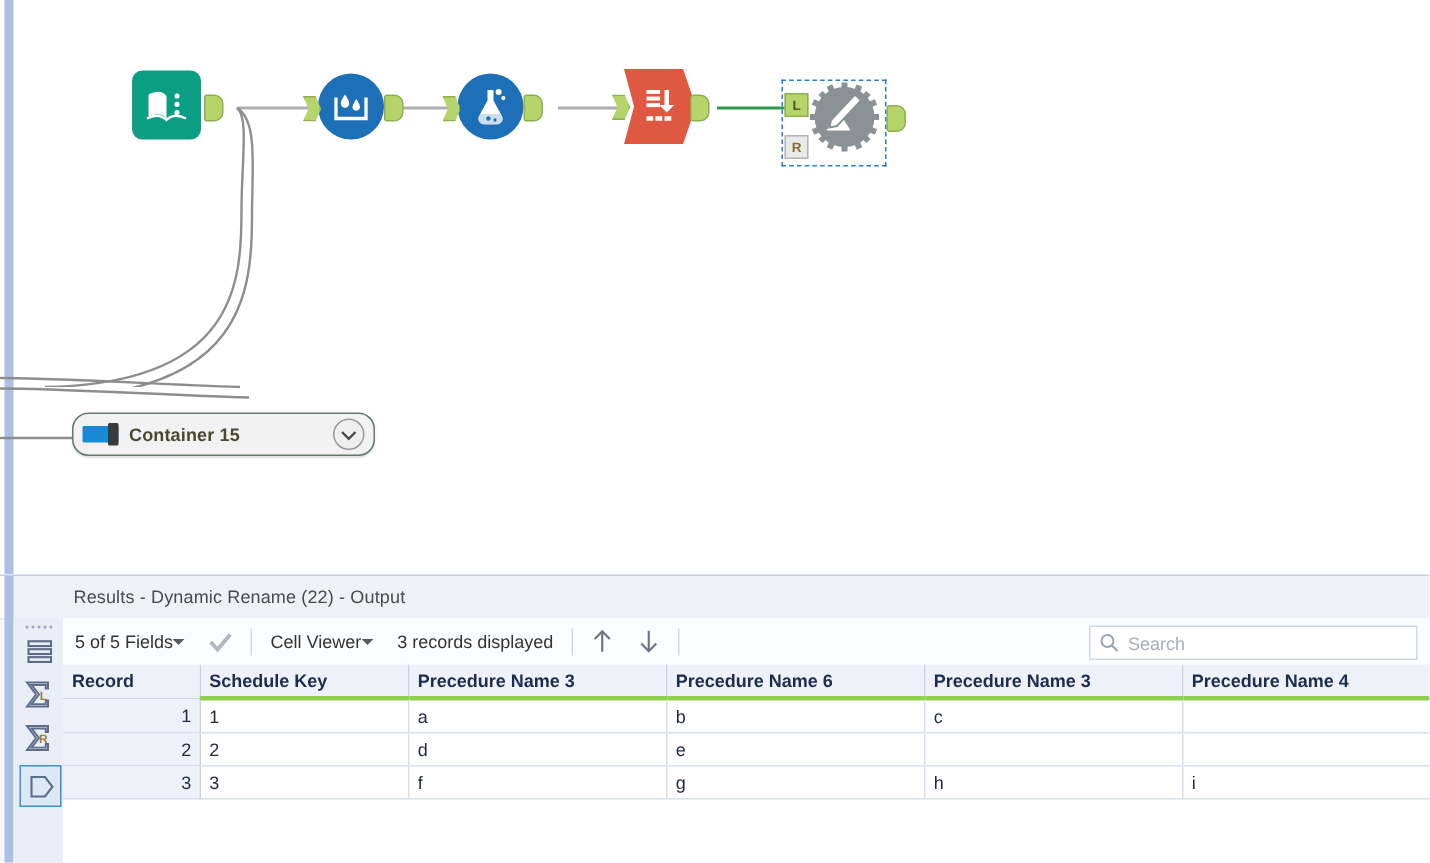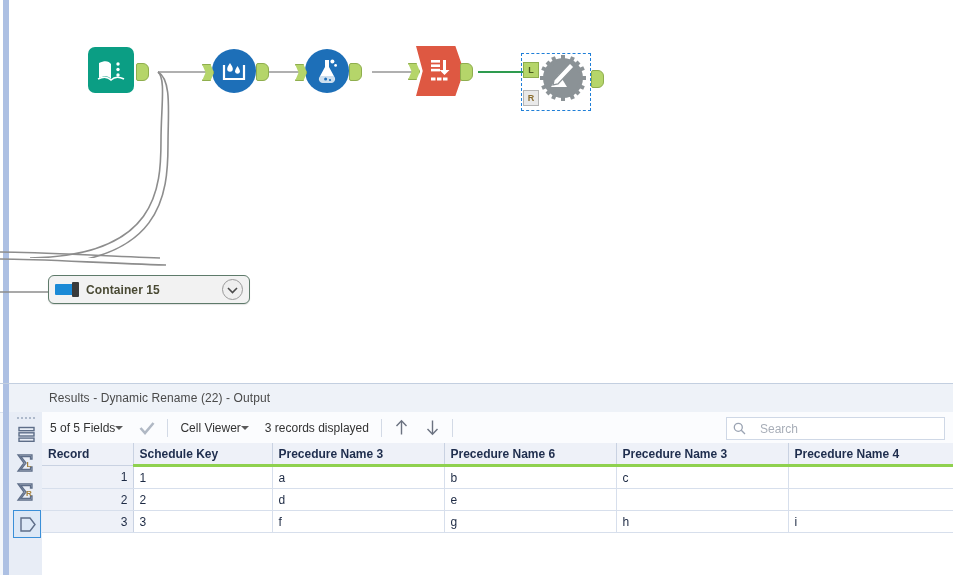--- a/index.html
+++ b/index.html
@@ -78,21 +78,21 @@
     border: 1px solid #a9a9a9;
     font-size: 11.5px; font-weight: bold; color: #1a1a2e;
     line-height: 15px; padding: 3px 4px 3px 5px;
     font-family: "Liberation Sans", sans-serif;
     white-space: pre-line;
   }
 
   
   .container-box {
     position: absolute; background: #f2f2f2;
-    border: 1px solid #5e7a6a; border-radius: 6px;
+    border: 1px solid #5e7a6a; border-radius: 11px;
     display: flex; align-items: center; padding: 0 6px;
     box-shadow: 0 1px 1px rgba(0,0,0,0.12);
   }
   .container-icon {
     width: 24px; height: 11px; background: #1b8ad6; border-radius: 1px;
     position: relative; margin-right: 7px;
   }
   .container-icon:after {
     content:''; position:absolute; right:0; top:-2px;
     width:7px; height:15px; background:#3a3a3a; border-radius:1px;
@@ -146,21 +146,21 @@
     position: absolute; left: 42px; top: 28px; width: 911px; height: 31px;
     background: #fbfcfe; border-bottom: 1px solid #dde4ef;
     display: flex; align-items: center; font-size: 12px; color: #333;
   }
   .tb-item { display:flex; align-items:center; padding: 0 8px; }
   .tb-sep { width:1px; height:18px; background:#d3dae6; margin: 0 4px; }
   .caret { width:0;height:0;border-left:4px solid transparent;border-right:4px solid transparent;border-top:4px solid #5a5a5a; }
   .search-box {
     position:absolute; right: 8px; top: 5px; width: 205px; height: 21px;
     background:#fff; border:1px solid #cfd8e6; display:flex; align-items:center;
-    padding: 0 6px; gap:14px;
+    padding: 0 6px; gap:6px;
   }
   .search-ph { font-size:12px; color:#a8aeb8; }
 
   .res-grid {
     position: absolute; left: 42px; top: 59px; width: 911px; height: 133px;
     background: #ffffff; overflow: hidden;
   }
   table.grid { border-collapse: collapse; width: 911px; table-layout: fixed; }
   table.grid th {
     background: #eef1f8; color: #1e2d4d; font-size: 12px; font-weight: bold;

